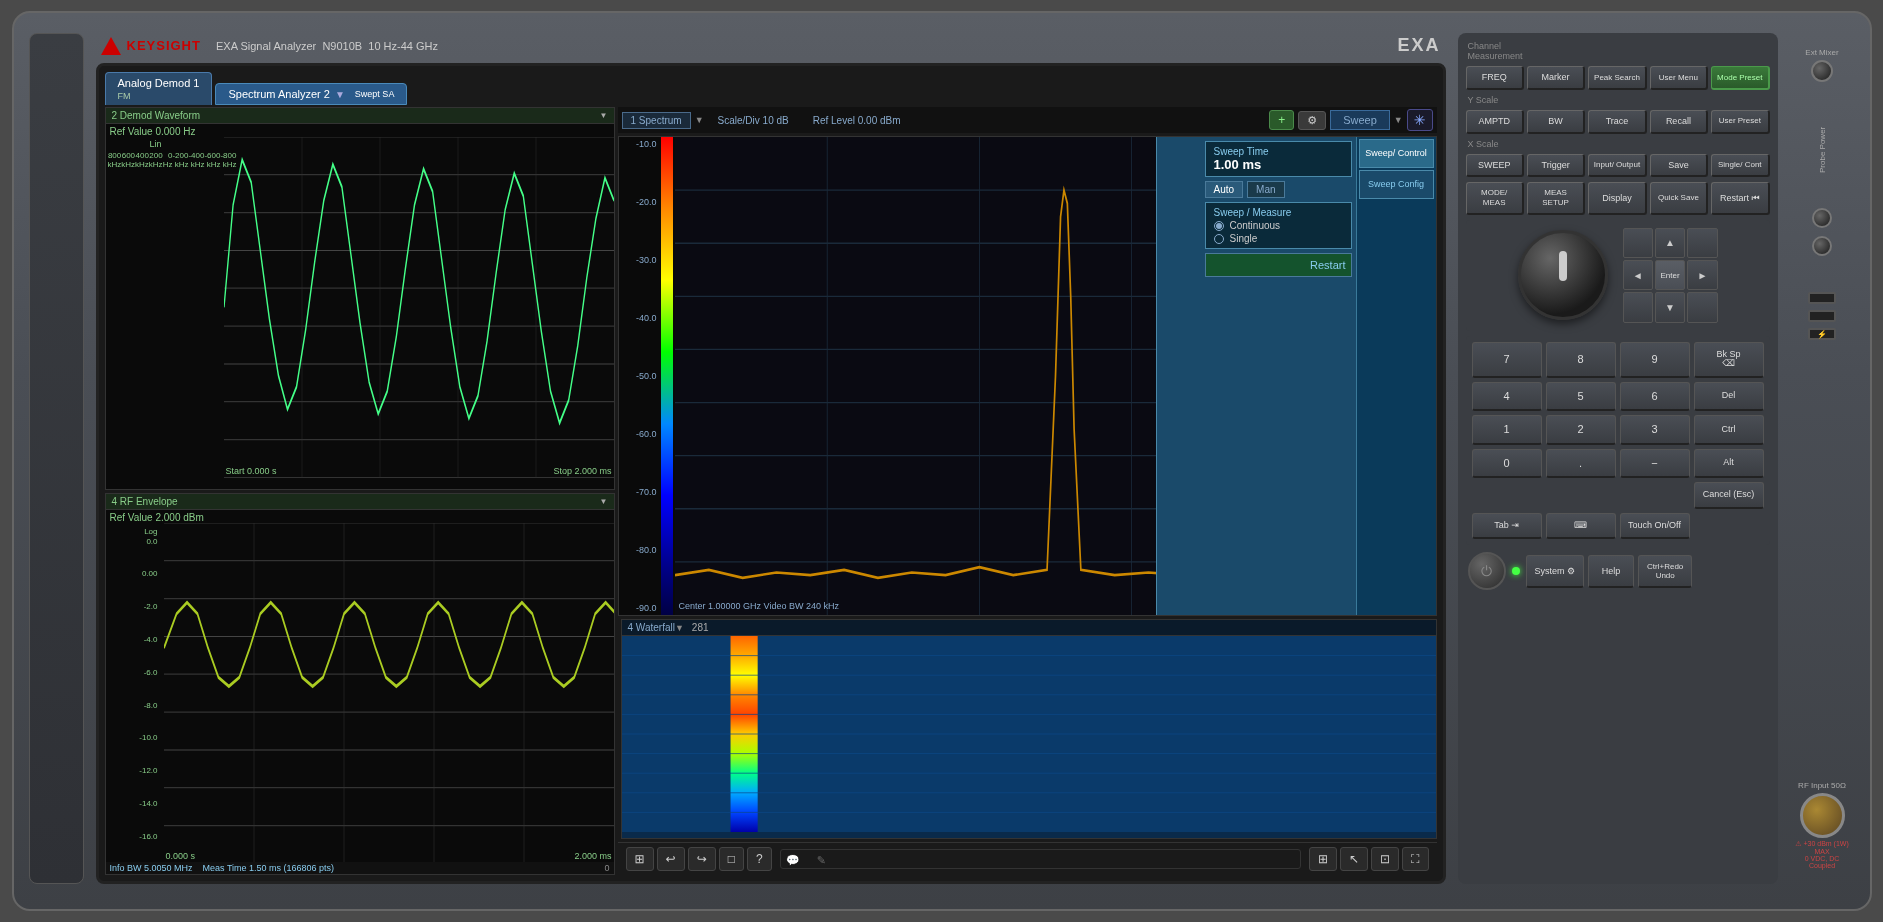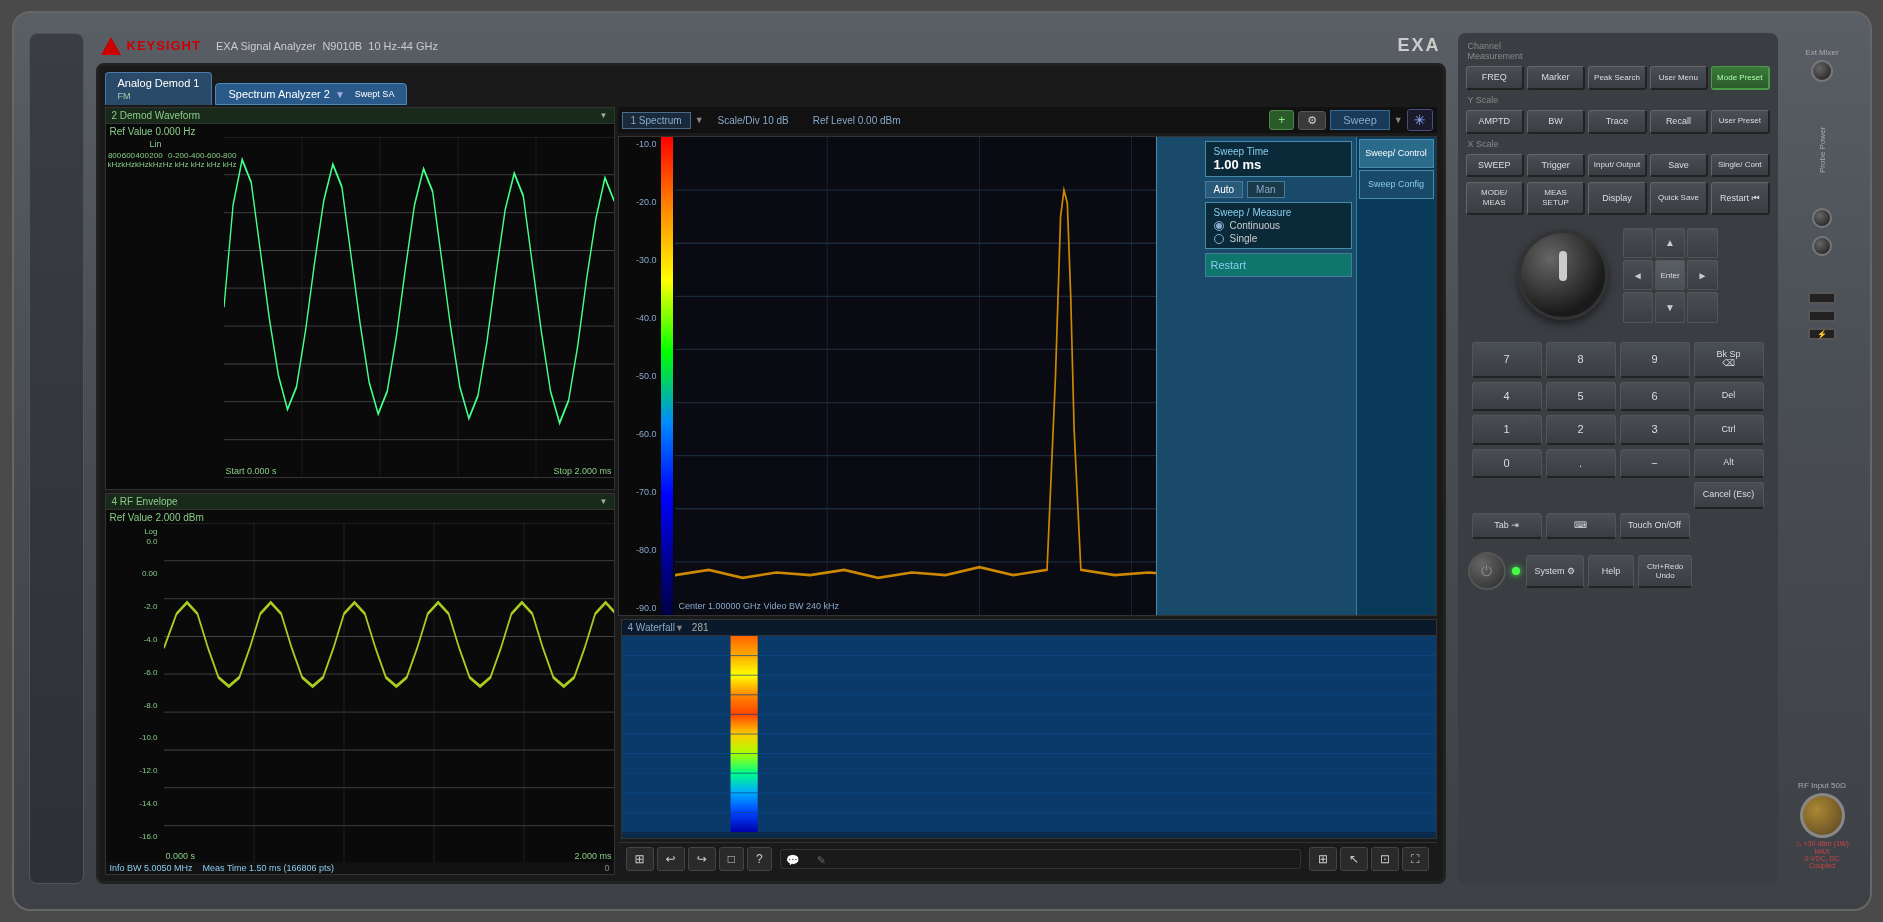--- a/index.html
+++ b/index.html
@@ -339,27 +339,27 @@
     }
 
     .radio-inner {
       width: 6px;
       height: 6px;
       border-radius: 50%;
       background: #88aacc;
     }
 
     .btn-restart {
-      background: #0f766e;
+      background: #14532d;
       border: 1px solid #4a7a9a;
       color: #88ccee;
       font-size: 11px;
       padding: 5px;
       cursor: pointer;
-      text-align: left;
+      text-align: right;
     }
 
     .sweep-sidebar {
       width: 80px;
       background: #0a3a5a;
       border-left: 1px solid #3a7a9a;
       display: flex;
       flex-direction: column;
       padding: 2px;
       gap: 2px;

